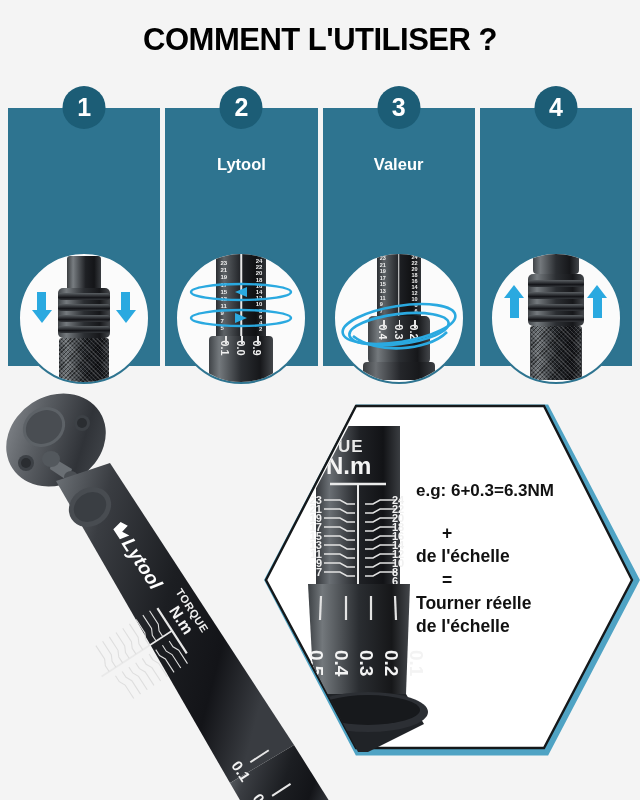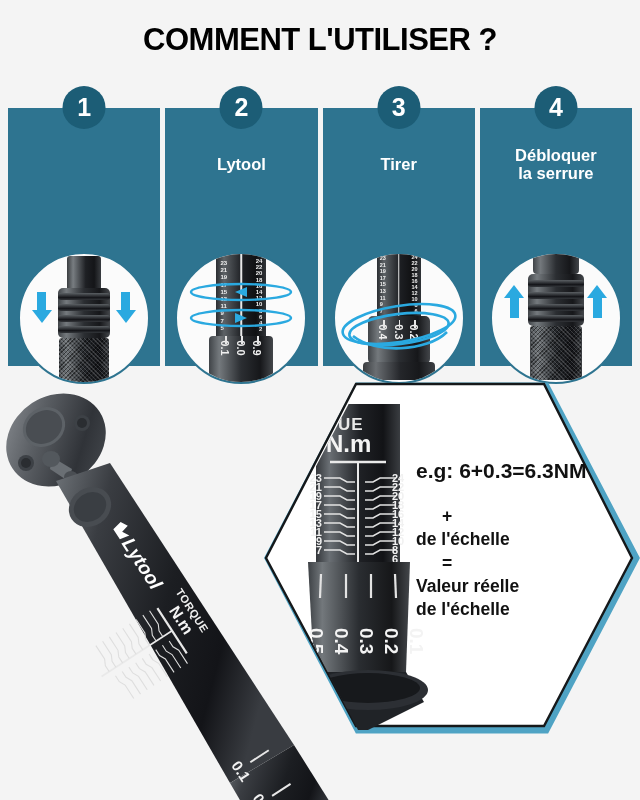--- a/index.html
+++ b/index.html
@@ -175,41 +175,41 @@
     top: 385px;
     width: 420px;
     height: 415px;
     z-index: 1;
   }
 
   
   #callout {
     position: absolute;
     left: 264px;
-    top: 382px;
+    top: 404px;
     width: 376px;
     height: 380px;
     z-index: 6;
   }
   #callout-bg {
     position: absolute;
     inset: 0;
   }
   #callout-text {
     position: absolute;
     left: 152px;
     top: 76px;
     width: 210px;
     color: #111;
     font-weight: bold;
     font-size: 17.5px;
     line-height: 1.28;
   }
   #callout-eg {
-    font-size: 21px;
+    font-size: 17px;
     margin-bottom: 20px;
   }
   .op-sign {
     padding-left: 26px;
   }
   .txt-block { margin-bottom: 1px; }
 </style>
 </head>
 <body>
 
@@ -285,21 +285,21 @@
         <ellipse cx="58" cy="12" rx="50" ry="8" fill="none" stroke="#2aa9e0" stroke-width="2.4"></ellipse>
         <ellipse cx="58" cy="38" rx="50" ry="8" fill="none" stroke="#2aa9e0" stroke-width="2.4"></ellipse>
         <path d="M52 12 l12 -5 v10 z" fill="#2aa9e0"></path>
         <path d="M64 38 l-12 -5 v10 z" fill="#2aa9e0"></path>
       </svg>
     </div>
   </div>
 
   <div class="step">
     <div class="step-number">3</div>
-    <div class="step-label">Tirer</div>
+    <div class="step-label">Valeur</div>
     <div class="circle-photo">
       <div class="scale-strip" style="top:-2px;width:44px;height:64px;">
         <div class="centerline"></div>
         <div class="tick-col" id="s3-left" style="left:3px;top:4px;font-size:5.5px;">
             <div style="height:6.6px">23</div>
             <div style="height:6.6px">21</div>
             <div style="height:6.6px">19</div>
             <div style="height:6.6px">17</div>
             <div style="height:6.6px">15</div>
             <div style="height:6.6px">13</div>
@@ -335,24 +335,20 @@
       <svg style="position:absolute;left:0;top:42px;z-index:5;" width="128" height="62" viewBox="0 0 128 62">
         <ellipse cx="64" cy="28" rx="57" ry="18" fill="none" stroke="#2aa9e0" stroke-width="2.6" transform="rotate(-9 64 28)"></ellipse>
         <ellipse cx="64" cy="33" rx="50" ry="15" fill="none" stroke="#2aa9e0" stroke-width="2.6" transform="rotate(-7 64 33)"></ellipse>
         <path d="M18 40 C40 58, 92 56, 112 36" fill="none" stroke="#2aa9e0" stroke-width="2.6"></path>
       </svg>
     </div>
   </div>
 
   <div class="step">
     <div class="step-number">4</div>
-    <div class="step-label two-line">
-      <span>Débloquer</span><br>
-      <span>la serrure</span>
-    </div>
     <div class="circle-photo">
       <div class="collar" style="top:-16px;width:46px;height:36px;border-radius:0 0 4px 4px;">
         <div id="s4-mic" style="position:absolute;top:2px;left:0;width:100%;height:100%;">
             <div style="position:absolute;left:25%;top:0;transform:translateX(-50%) rotate(90deg);color:#f0f0f0;font-weight:bold;font-size:10px;">0.4</div>
             <div style="position:absolute;left:50%;top:0;transform:translateX(-50%) rotate(90deg);color:#f0f0f0;font-weight:bold;font-size:10px;">0.3</div>
             <div style="position:absolute;left:75%;top:0;transform:translateX(-50%) rotate(90deg);color:#f0f0f0;font-weight:bold;font-size:10px;">0.2</div>
           </div>
       </div>
       <div class="collar" style="top:20px;width:56px;height:52px;">
         <div class="ring" style="top:6px;"></div>
@@ -565,16 +561,16 @@
       <ellipse cx="104" cy="308" rx="60" ry="20" fill="#2c2f34"></ellipse>
       <ellipse cx="104" cy="306" rx="52" ry="15" fill="#17191c"></ellipse>
     </g>
   </svg>
 
   <div id="callout-text">
     <div id="callout-eg">e.g: 6+0.3=6.3NM</div>
     <div class="txt-block op-sign">+</div>
     <div class="txt-block">de l'échelle</div>
     <div class="txt-block op-sign">=</div>
-    <div class="txt-block">Valeur réelle</div>
+    <div class="txt-block">Tourner réelle</div>
     <div class="txt-block">de l'échelle</div>
   </div>
 </div>
 
 </body></html>

